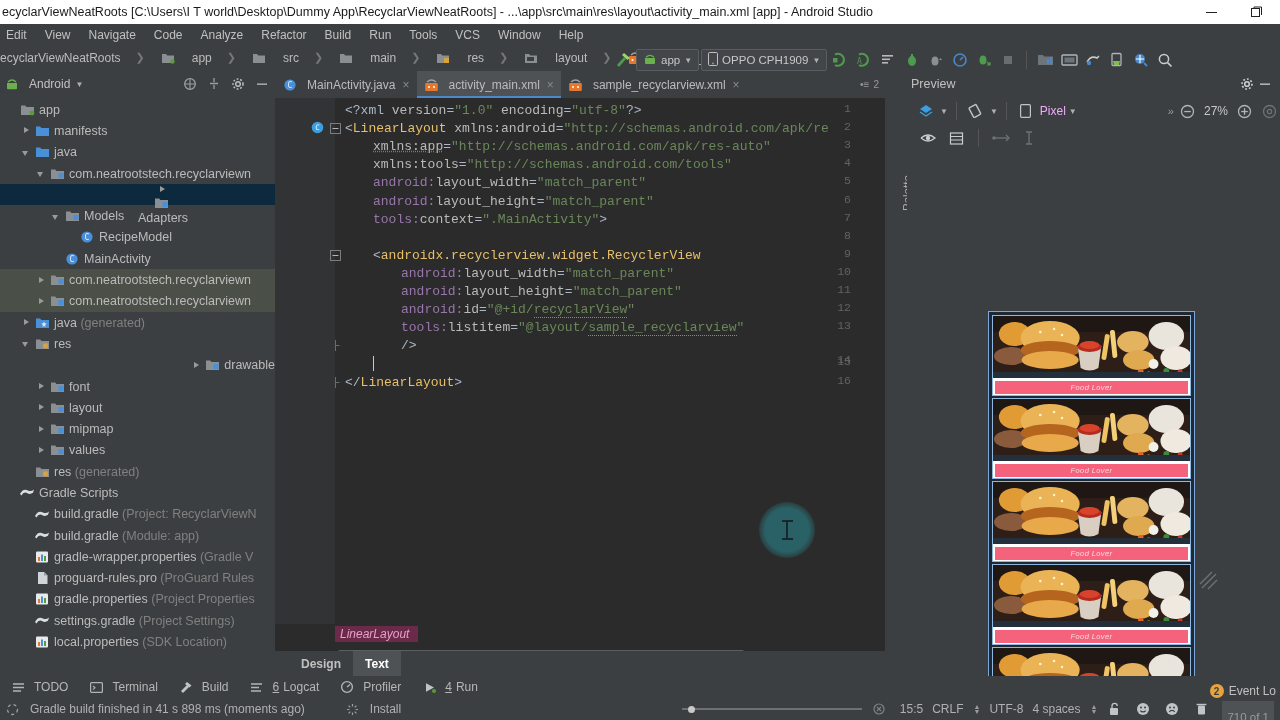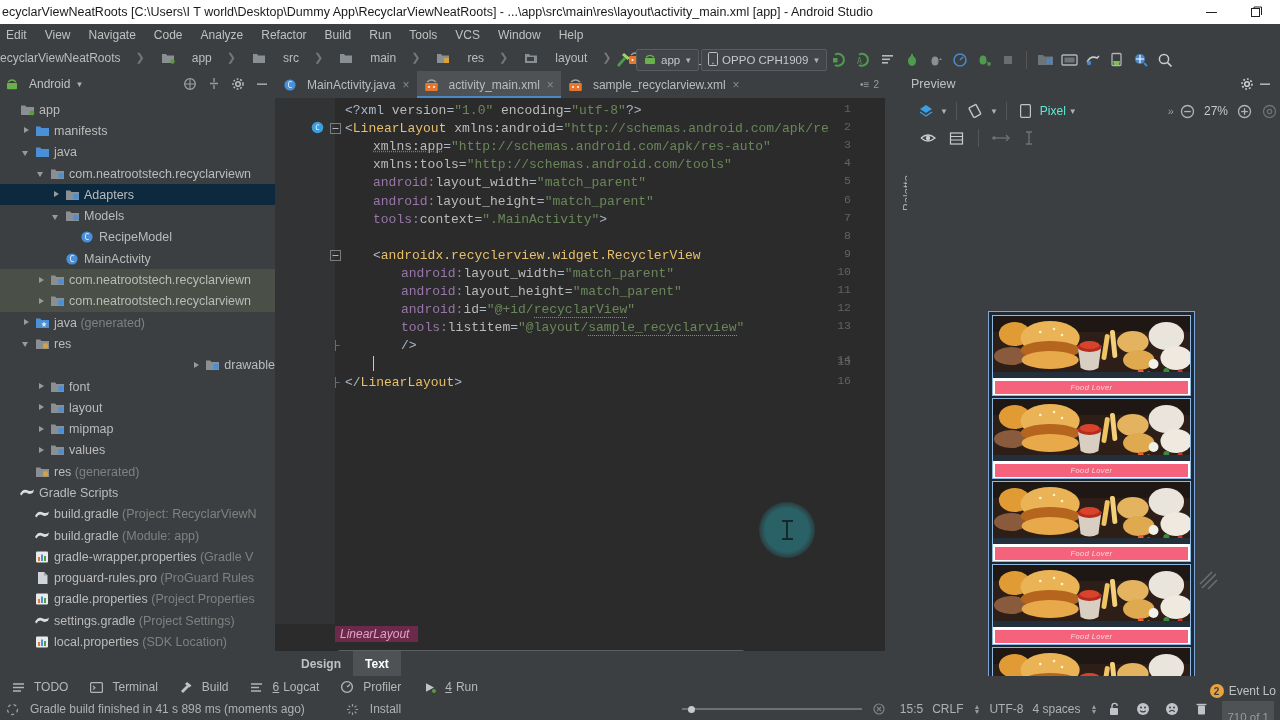--- a/index.html
+++ b/index.html
@@ -430,21 +430,21 @@
         <div class="row" style="padding-left: 36px;">
           <span class="arrow d"></span>
           <span class="ico">
             <svg width="15" height="14" viewBox="0 0 15 14">
               <path d="M1 2.5h4.2l1.2 1.5H14V12H1z" fill="#8a8f93"></path>
               <rect x="8.5" y="6" width="5" height="5" fill="#4a90d9"></rect>
             </svg>
           </span>
           <span>com.neatrootstech.recyclarviewn</span>
         </div>
-        <div class="row sel" style="padding-left: 51px;">
+        <div class="row sel" style="padding-left: 51px; flex-direction: column;">
           <span class="arrow r"></span>
           <span class="ico">
             <svg width="15" height="14" viewBox="0 0 15 14">
               <path d="M1 2.5h4.2l1.2 1.5H14V12H1z" fill="#8a8f93"></path>
               <rect x="8.5" y="6" width="5" height="5" fill="#4a90d9"></rect>
             </svg>
           </span>
           <span>Adapters</span>
         </div>
         <div class="row" style="padding-left: 51px;">
@@ -810,21 +810,21 @@
             <rect x="3" y="2" width="8" height="11" rx="1" fill="none" stroke="#c0c4c8" stroke-width="1.4" transform="rotate(-28 8 8)"></rect>
           </svg>
       </span>
       <span class="caret" style="font-size:8px;color:#b0b0b0;">▼</span>
       <span class="tbsep"></span>
       <span class="tbicon">
         <svg width="11" height="14" viewBox="0 0 11 14">
             <rect x="0.6" y="0.6" width="9.8" height="12.8" rx="1.2" fill="none" stroke="#c0c4c8" stroke-width="1.2"></rect>
           </svg>
       </span>
-      <span style="font-size:12px;color:#5eead4;">Pixel</span>
+      <span style="font-size:12px;color:#f0abfc;">Pixel</span>
       <span class="caret" style="font-size:8px;color:#b0b0b0;">▼</span>
       <span style="flex:1"></span>
       <span style="font-size:11px;color:#9a9a9a;">»</span>
       <span class="tbicon">
         <svg width="15" height="15" viewBox="0 0 15 15">
             <circle cx="7.5" cy="7.5" r="6" fill="none" stroke="#b0b4b8" stroke-width="1.3"></circle>
             <rect x="4.2" y="6.9" width="6.6" height="1.3" fill="#b0b4b8"></rect>
           </svg>
       </span>
       <span class="zoomlbl">27%</span>

